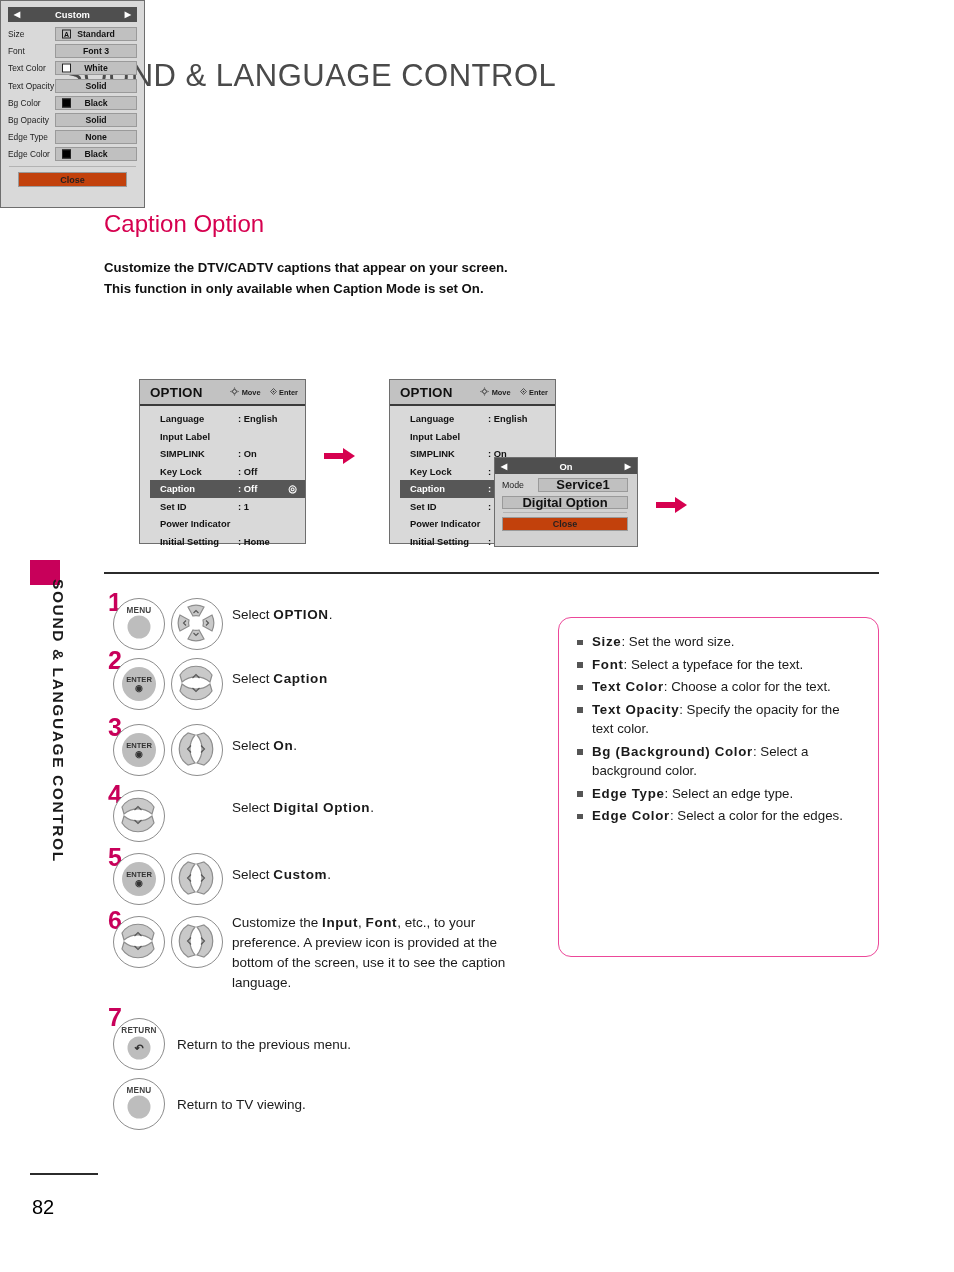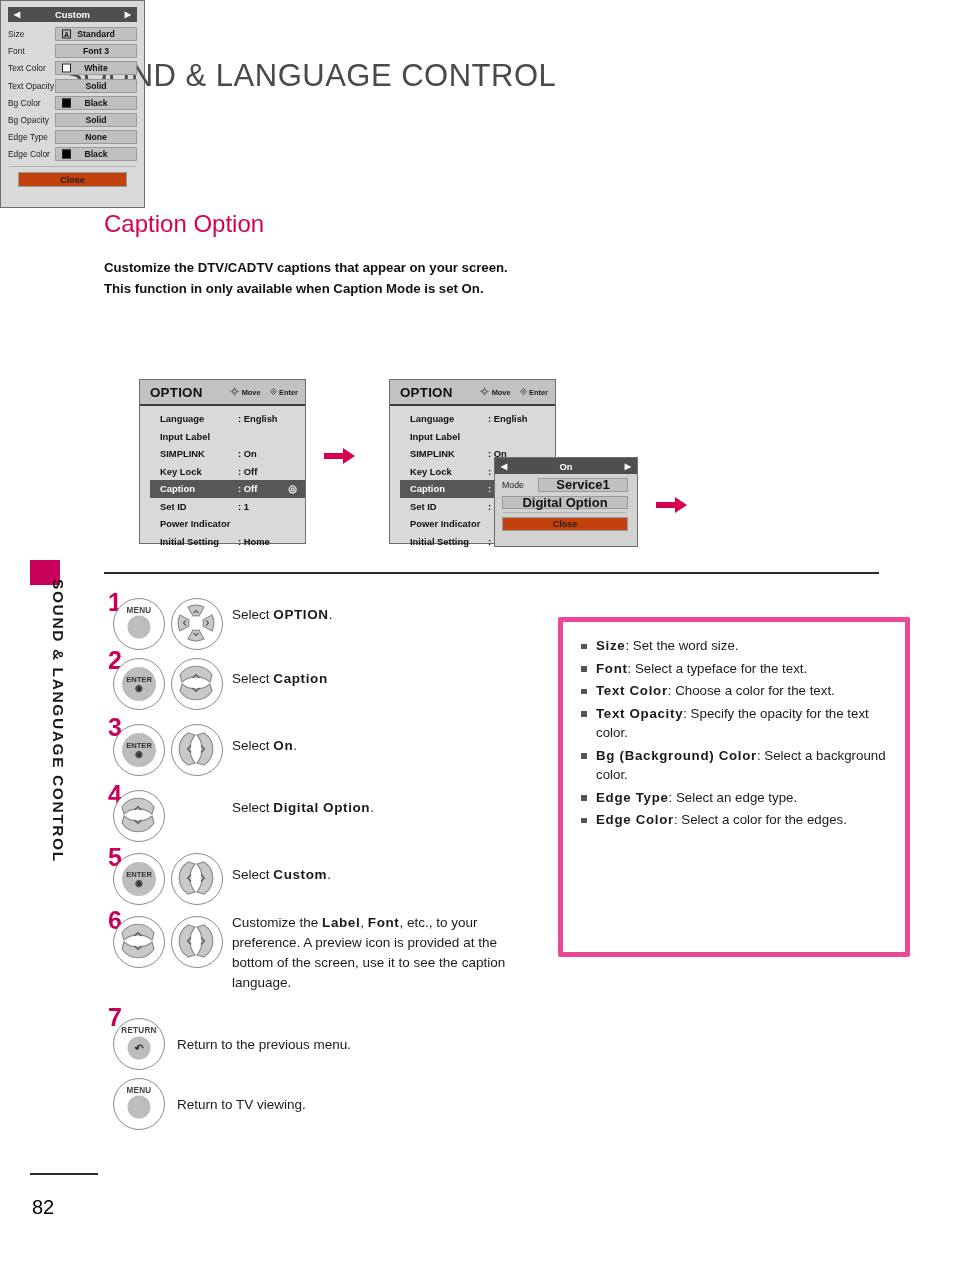--- a/index.html
+++ b/index.html
@@ -159,22 +159,22 @@
   .rc .knob.enter .t { font-size:7.6px; line-height:9px; }
   .rc .knob.enter .o { font-size:9px; line-height:9px; }
   .rc .knob.ret { top:58%; width:23px; height:23px; font-size:11px; }
   .step-text {
     position:absolute; font-size:13.5px; line-height:20px; color:#1a1a1a;
   }
   .step-text b { font-weight:bold; letter-spacing:.6px; }
 
   
   #info-box {
-    position:absolute; left:558px; top:617px; width:352px; height:340px;
-    border:5px solid #ec4899; border-radius:2px; background:#fff;
+    position:absolute; left:558px; top:617px; width:321px; height:340px;
+    border:1px solid #ec4899; border-radius:13px; background:#fff;
     padding:14px 14px 10px 16px;
   }
   #info-box ul { list-style:none; margin:0; padding:0; }
   #info-box li {
     position:relative; padding-left:17px; margin-bottom:3px;
     font-size:13.3px; line-height:19.5px; color:#1a1a1a;
   }
   #info-box li:before {
     content:""; position:absolute; left:2px; top:7.5px;
     width:5.5px; height:5.5px; background:#555;
@@ -562,21 +562,21 @@
         <path d="M34 42 A19 19 0 0 0 34 10 L27 12 A22 22 0 0 1 27 40 Z"></path>
       </g>
       <g stroke="#555" stroke-width="1.1" fill="none">
         <path d="M21 22.5 L17.5 26 L21 29.5"></path>
         <path d="M31 22.5 L34.5 26 L31 29.5"></path>
       </g>
     </svg>
   </div>
 </div>
 <div class="step-text" style="left:232px; top:913px; width:302px;">
-  <span>Customize the </span><b>Label</b><span>, </span><b>Font</b><span>, etc., to your preference. A preview icon is provided at the bottom of the screen, use it to see the caption language.</span>
+  <span>Customize the </span><b>Input</b><span>, </span><b>Font</b><span>, etc., to your preference. A preview icon is provided at the bottom of the screen, use it to see the caption language.</span>
 </div>
 
 <div class="step-num" style="left:108px; top:1005px;">7</div>
 <div class="btn-row" style="left:113px; top:1018px;">
   <div class="rc">
     <div class="cap">RETURN</div>
     <div class="knob ret">
       <span>↶</span>
     </div>
   </div>

